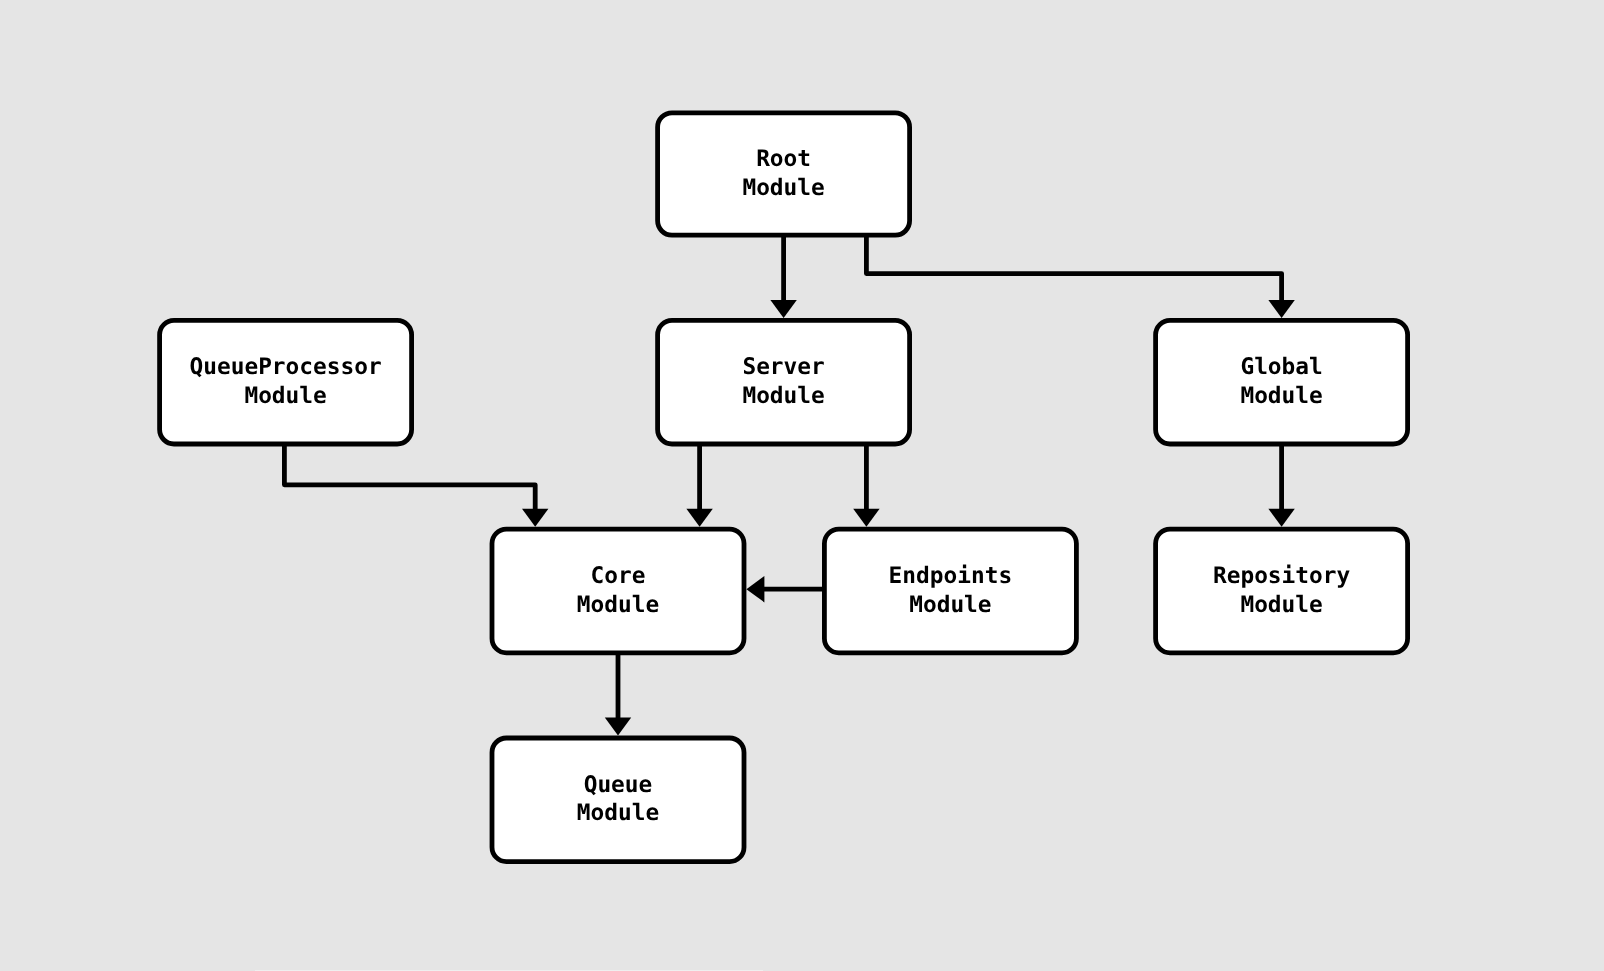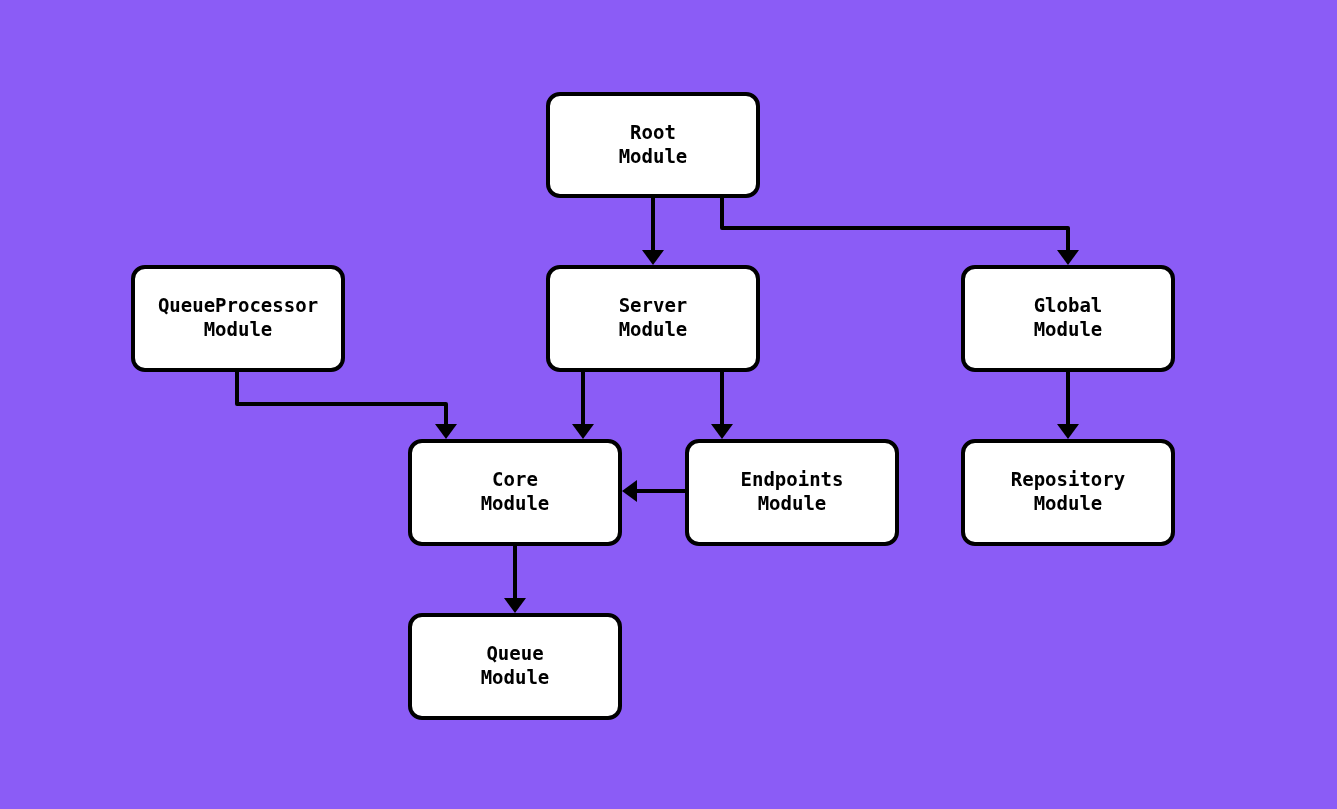--- a/index.html
+++ b/index.html
@@ -11,21 +11,21 @@
   body {
     width: 1337px;
     height: 809px;
     font-family: "DejaVu Sans Mono", "Liberation Mono", monospace;
     overflow: hidden;
   }
   #diagram-root {
     position: relative;
     width: 1337px;
     height: 809px;
-    background: #8b5cf6;
+    background: #e5e5e5;
   }
   svg#diagram-svg {
     display: block;
     width: 1337px;
     height: 809px;
   }
   .node-box {
     fill: #ffffff;
     stroke: #000000;
     stroke-width: 4;

